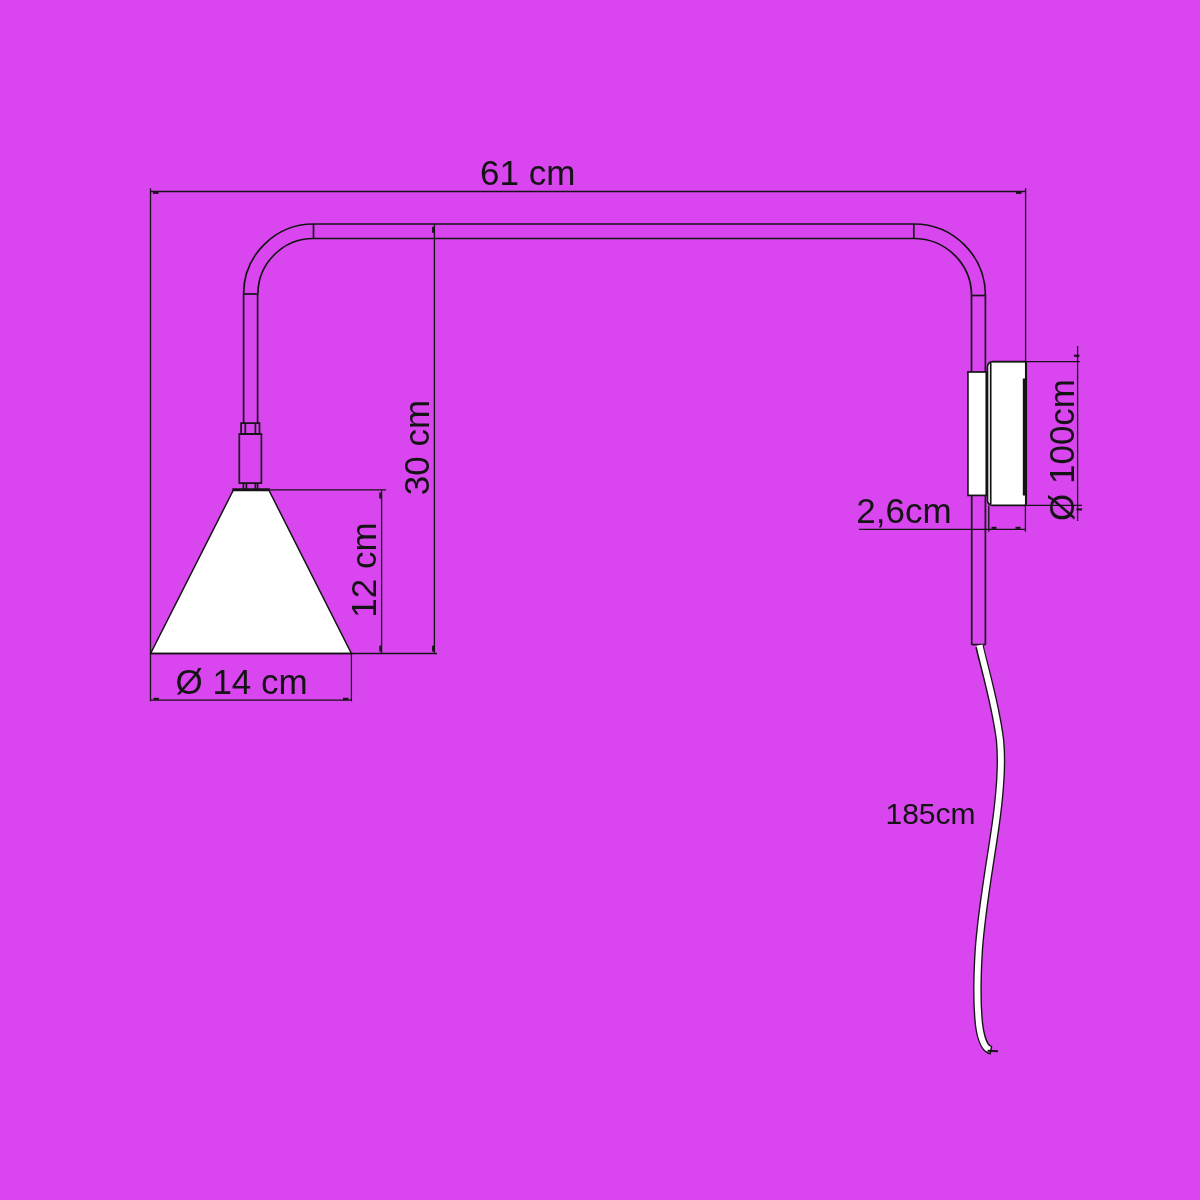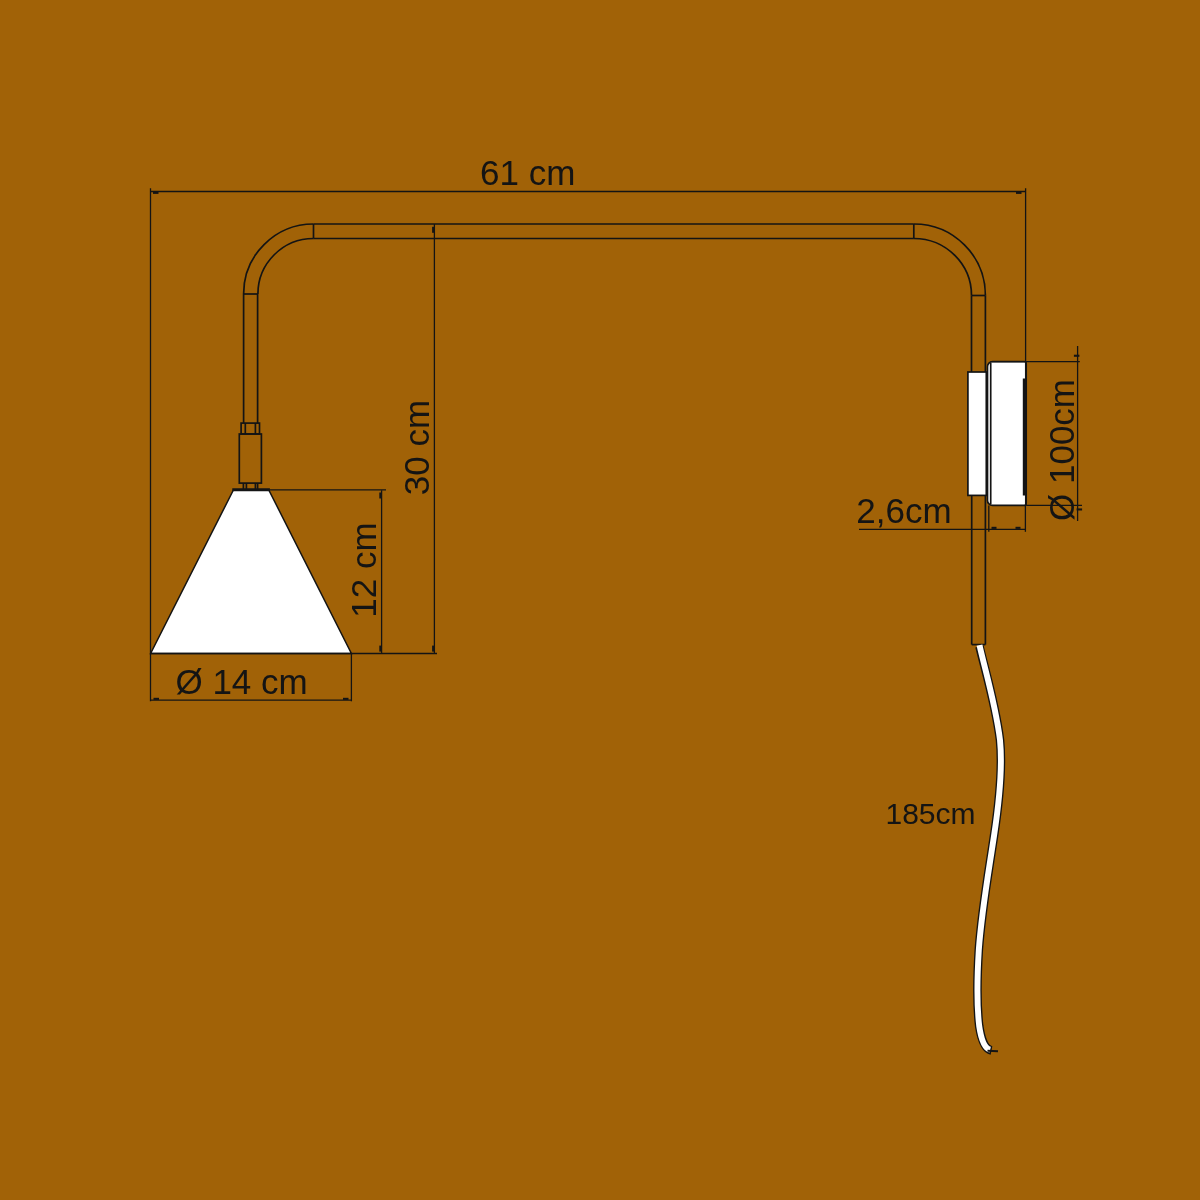--- a/index.html
+++ b/index.html
@@ -1,16 +1,16 @@
 <!DOCTYPE html>
 <html><head>
 <meta charset="utf-8">
 <style>
   html,body{margin:0;padding:0;background:#ffffff;}
-  .page{width:1200px;height:1200px;position:relative;background:#a16207;overflow:hidden;}
+  .page{width:1200px;height:1200px;position:relative;background:#d946ef;overflow:hidden;}
   svg text{font-family:"Liberation Sans",sans-serif;fill:#141414;}
 </style>
 </head>
 <body>
 <div class="page">
 <svg width="1200" height="1200" viewBox="0 0 1200 1200">
   <g stroke="#141414" stroke-width="1.7" fill="none" stroke-linecap="butt">
 
     <g>
       <line x1="313.5" y1="224" x2="913.8" y2="224"></line>

